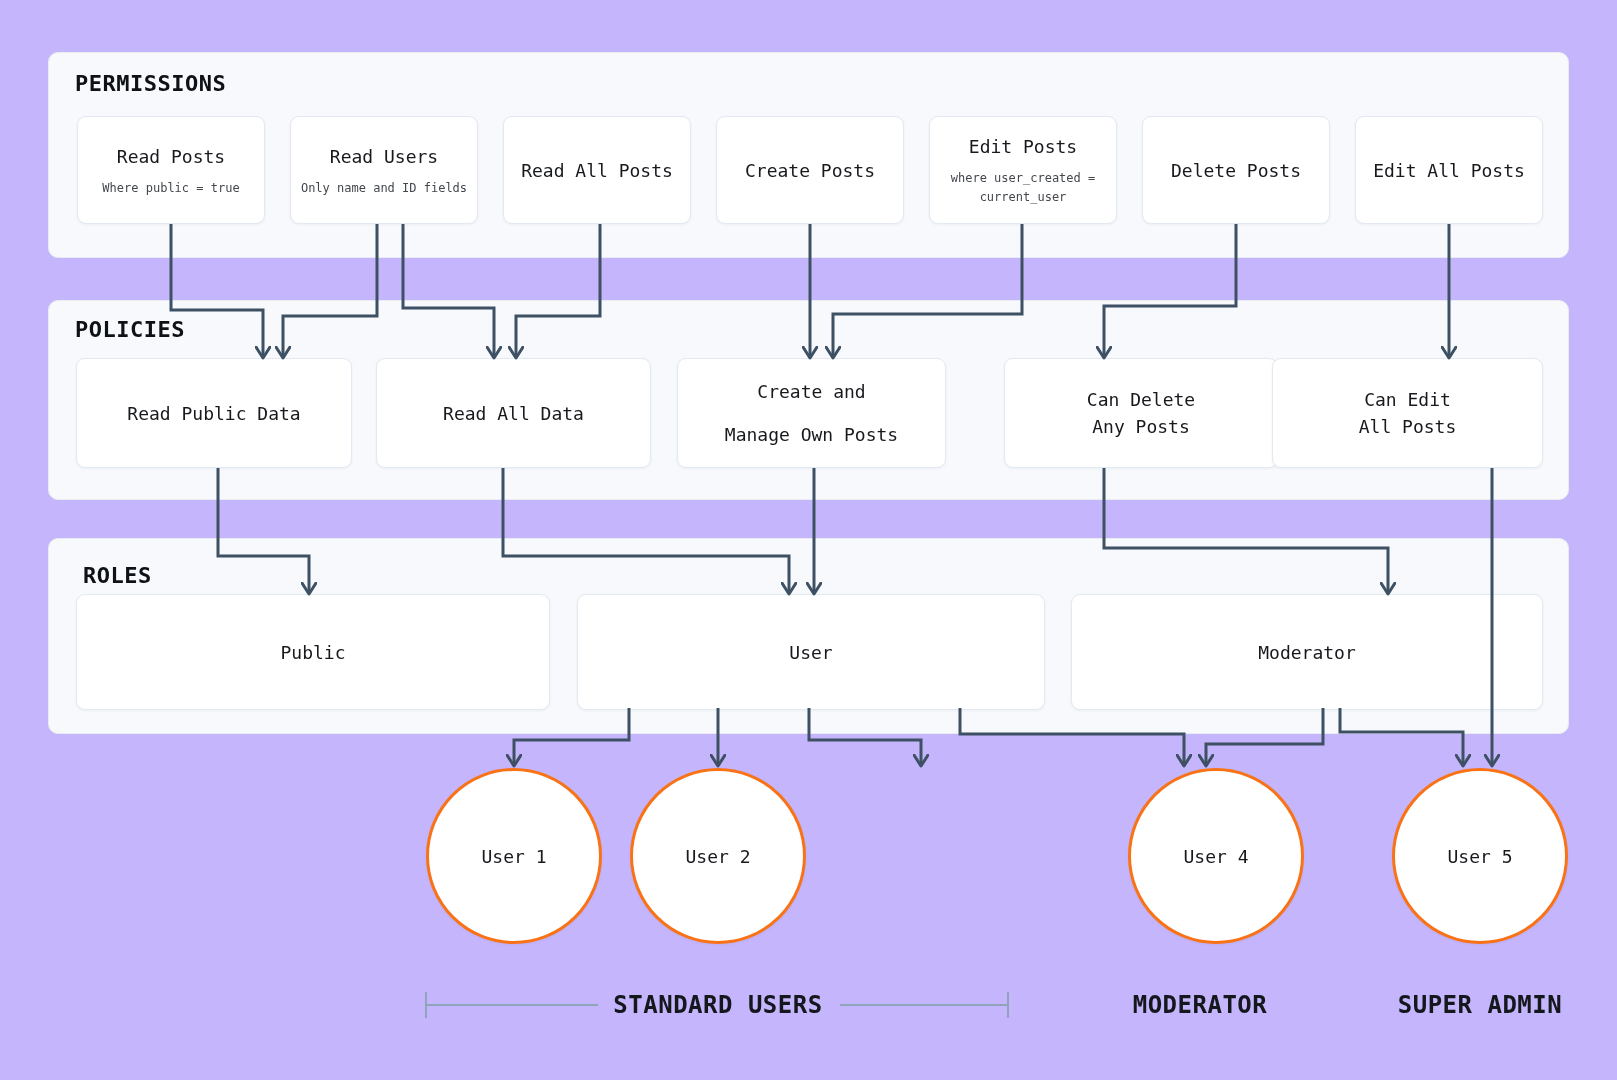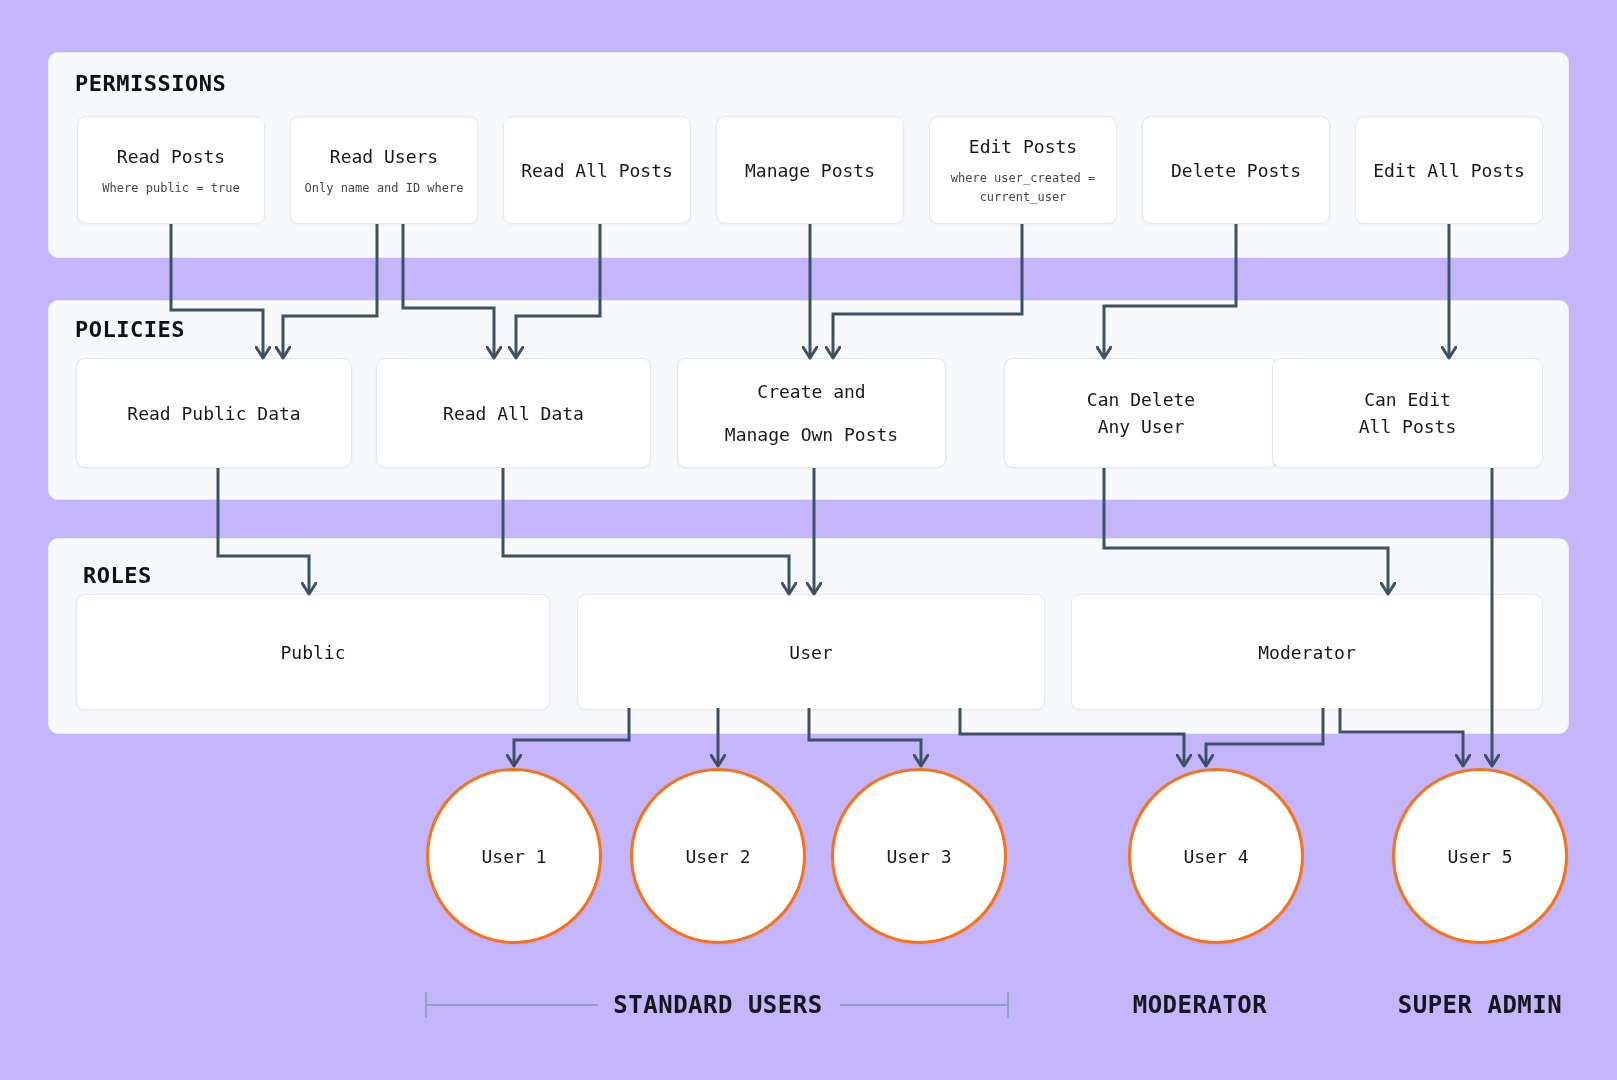--- a/index.html
+++ b/index.html
@@ -58,27 +58,27 @@
   <h2 class="panel-title" style="top:70px;margin:0;">PERMISSIONS</h2>
   <h2 class="panel-title" style="top:316px;margin:0;">POLICIES</h2>
   <h2 class="panel-title" style="top:554px;margin:8px;">ROLES</h2>
 
   <div class="node perm" style="left:77px;">
     <div class="node-title">Read Posts</div>
     <div class="node-sub">Where public = true</div>
   </div>
   <div class="node perm" style="left:290px;">
     <div class="node-title">Read Users</div>
-    <div class="node-sub">Only name and ID where</div>
+    <div class="node-sub">Only name and ID fields</div>
   </div>
   <div class="node perm" style="left:503px;">
     <div class="node-title">Read All Posts</div>
   </div>
   <div class="node perm" style="left:716px;">
-    <div class="node-title">Manage Posts</div>
+    <div class="node-title">Create Posts</div>
   </div>
   <div class="node perm" style="left:1142px;">
     <div class="node-title">Delete Posts</div>
   </div>
   <div class="node perm" style="left:929px;">
     <div class="node-title">Edit Posts</div>
     <div class="node-sub">where user_created = current_user</div>
   </div>
   <div class="node perm" style="left:1355px;">
     <div class="node-title">Edit All Posts</div>
@@ -89,21 +89,21 @@
   </div>
   <div class="node pol" style="left:376px;width:275px;">
     <div class="node-title">Read All Data</div>
   </div>
   <div class="node pol" style="left:677px;width:269px;gap:16px;">
     <div class="node-title">Create and</div>
     <div class="node-title">Manage Own Posts</div>
   </div>
   <div class="node pol" style="left:1004px;width:274px;gap:0;">
     <div class="node-title">Can Delete</div>
-    <div class="node-title">Any User</div>
+    <div class="node-title">Any Posts</div>
   </div>
   <div class="node pol" style="left:1272px;width:271px;gap:0;">
     <div class="node-title">Can Edit</div>
     <div class="node-title">All Posts</div>
   </div>
 
   <div class="node role" style="left:76px;width:474px;">
     <div class="node-title">Public</div>
   </div>
   <div class="node role" style="left:577px;width:468px;">
@@ -111,23 +111,20 @@
   </div>
   <div class="node role" style="left:1071px;width:472px;">
     <div class="node-title">Moderator</div>
   </div>
 
   <div class="user-circle" style="left:426px;">
     <span>User 1</span>
   </div>
   <div class="user-circle" style="left:630px;">
     <span>User 2</span>
-  </div>
-  <div class="user-circle" style="left:831px;">
-    <span>User 3</span>
   </div>
   <div class="user-circle" style="left:1128px;">
     <span>User 4</span>
   </div>
   <div class="user-circle" style="left:1392px;">
     <span>User 5</span>
   </div>
 
   <div class="group-label" style="left:508px;">STANDARD USERS</div>
   <div class="group-label" style="left:990px;">MODERATOR</div>

